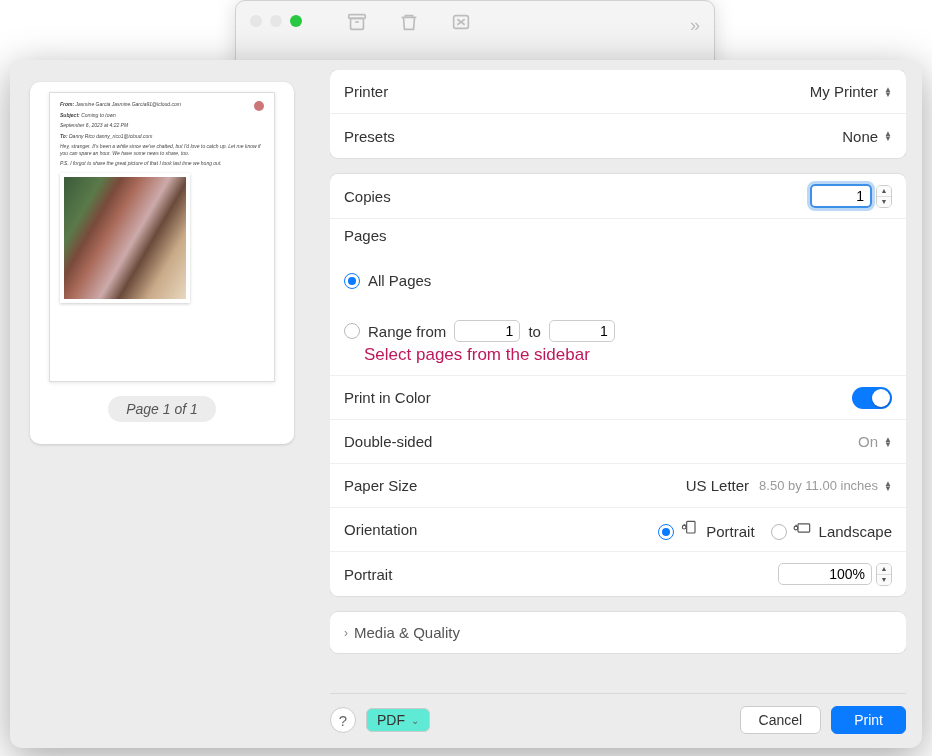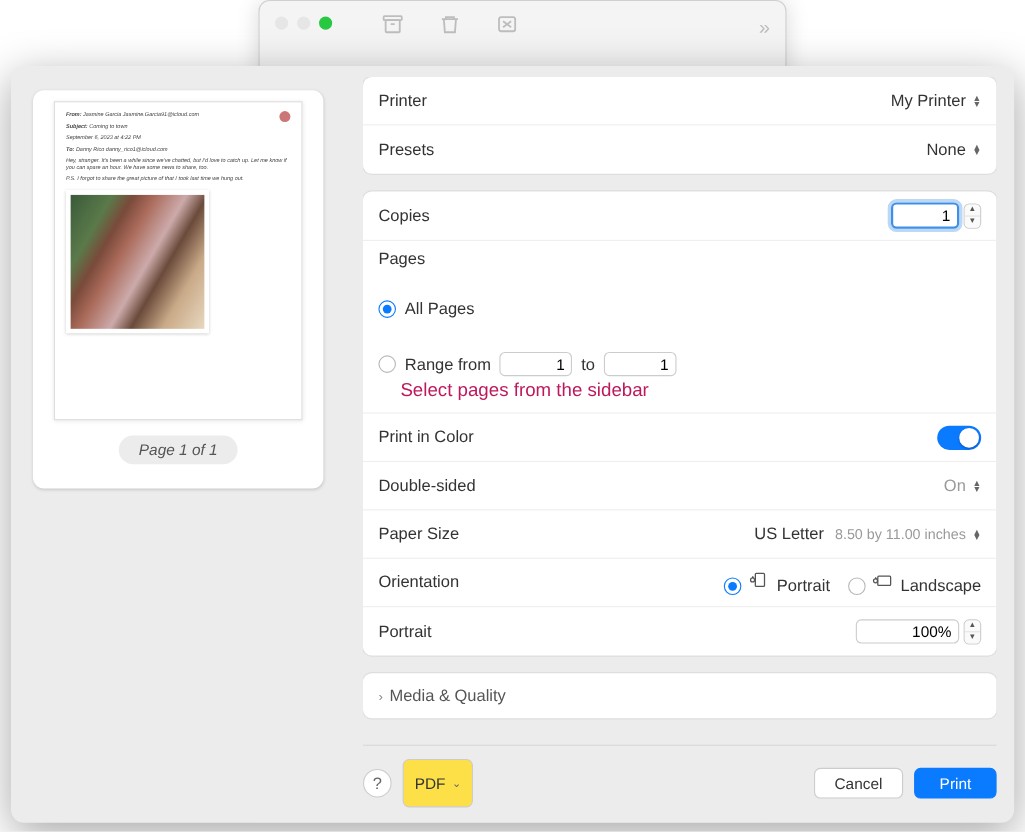--- a/index.html
+++ b/index.html
@@ -214,22 +214,22 @@
     padding-top: 12px;
   }
   .footer-left { display: flex; align-items: center; gap: 10px; }
   .help-btn {
     width: 26px; height: 26px; border-radius: 50%;
     background: #fff; border: 1px solid #ccc; color: #666;
     display: flex; align-items: center; justify-content: center;
     font-size: 15px; cursor: pointer;
   }
   .pdf-btn {
-    height: 44px; padding: 0 10px; border-radius: 6px;
-    background: #fde047; border: 1px solid #ccc; color: #333;
+    height: 24px; padding: 0 10px; border-radius: 6px;
+    background: #5eead4; border: 1px solid #ccc; color: #333;
     display: flex; align-items: center; gap: 6px; font-size: 14px; cursor: pointer;
   }
   .pdf-btn .chev { font-size: 10px; color: #666; }
   .footer-right { display: flex; gap: 10px; }
   .btn {
     height: 28px; padding: 0 18px; border-radius: 6px;
     font-size: 14px; cursor: pointer;
     display: flex; align-items: center;
   }
   .btn-cancel { background: #fff; border: 1px solid #ccc; color: #333; }

